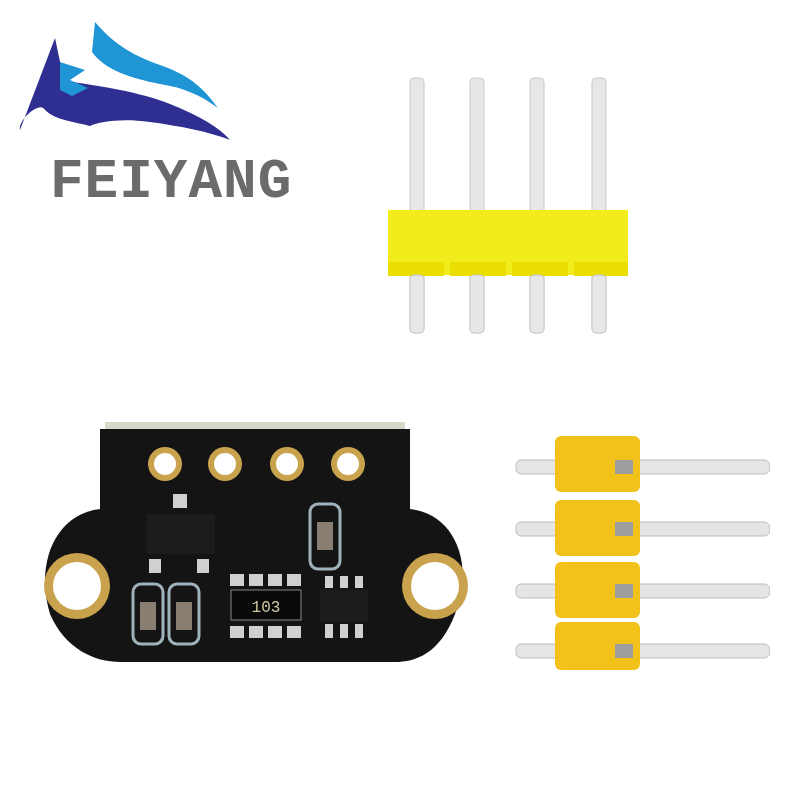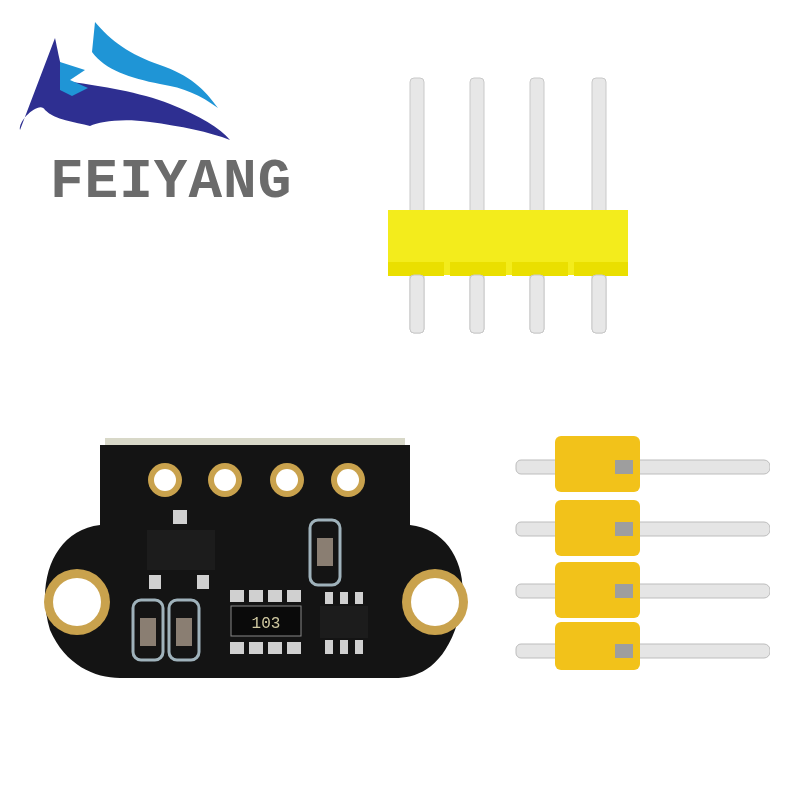--- a/index.html
+++ b/index.html
@@ -38,21 +38,21 @@
     </g>
     <g fill="#e7e7e7" stroke="#c9c9c9" stroke-width="1">
       <rect x="40" y="205" width="14" height="58" rx="4"></rect>
       <rect x="100" y="205" width="14" height="58" rx="4"></rect>
       <rect x="160" y="205" width="14" height="58" rx="4"></rect>
       <rect x="222" y="205" width="14" height="58" rx="4"></rect>
     </g>
   </svg>
 </div>
 
-<div class="abs" style="left:35px; top:430px;text-align:right;">
+<div class="abs" style="left:35px; top:414px;text-align:right;">
   <svg width="440" height="260" viewBox="0 0 440 260">
     <rect x="70" y="8" width="300" height="20" fill="#d8d8c8"></rect>
     <path d="M65 15 L375 15 L375 95 C420 100 440 150 420 200 C405 240 380 248 360 248 L85 248 C60 248 30 235 15 200 C0 150 20 100 65 95 Z" fill="#141414"></path>
     <g fill="#c9a24d">
       <circle cx="130" cy="50" r="17"></circle>
         <circle cx="190" cy="50" r="17"></circle>
       <circle cx="252" cy="50" r="17"></circle>
         <circle cx="313" cy="50" r="17"></circle>
       <circle cx="42" cy="172" r="33"></circle>
         <circle cx="400" cy="172" r="33"></circle>

